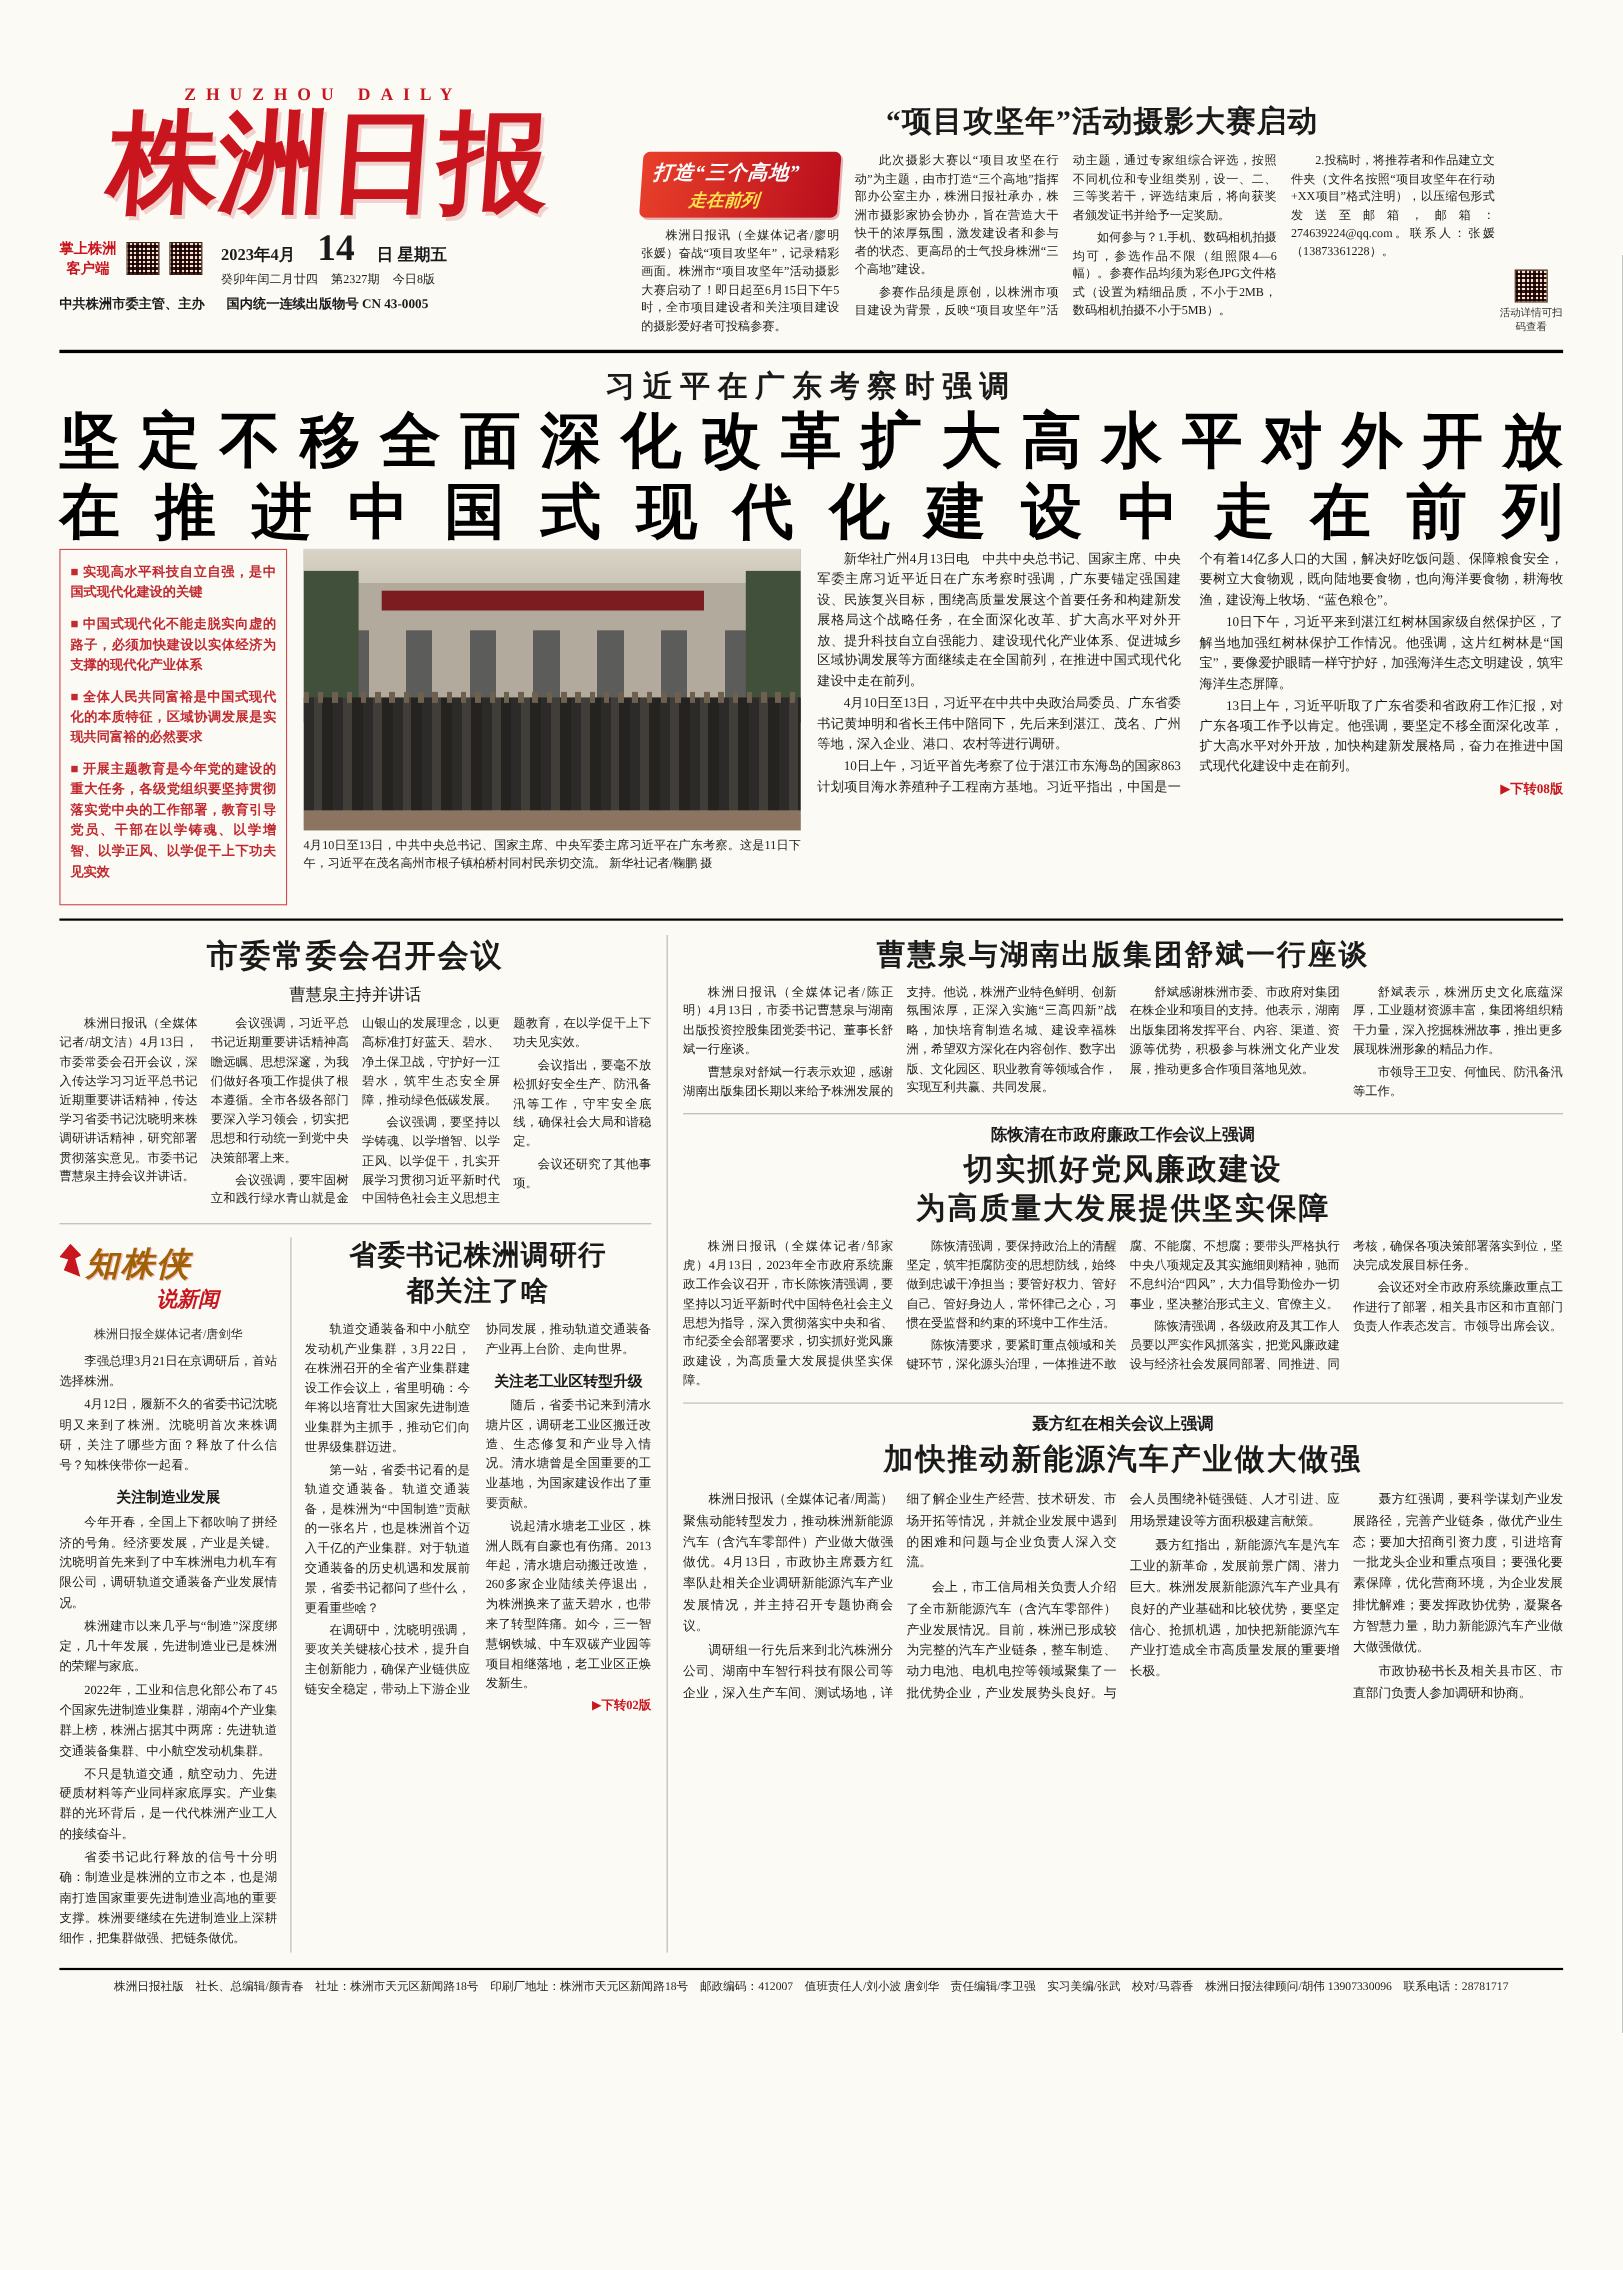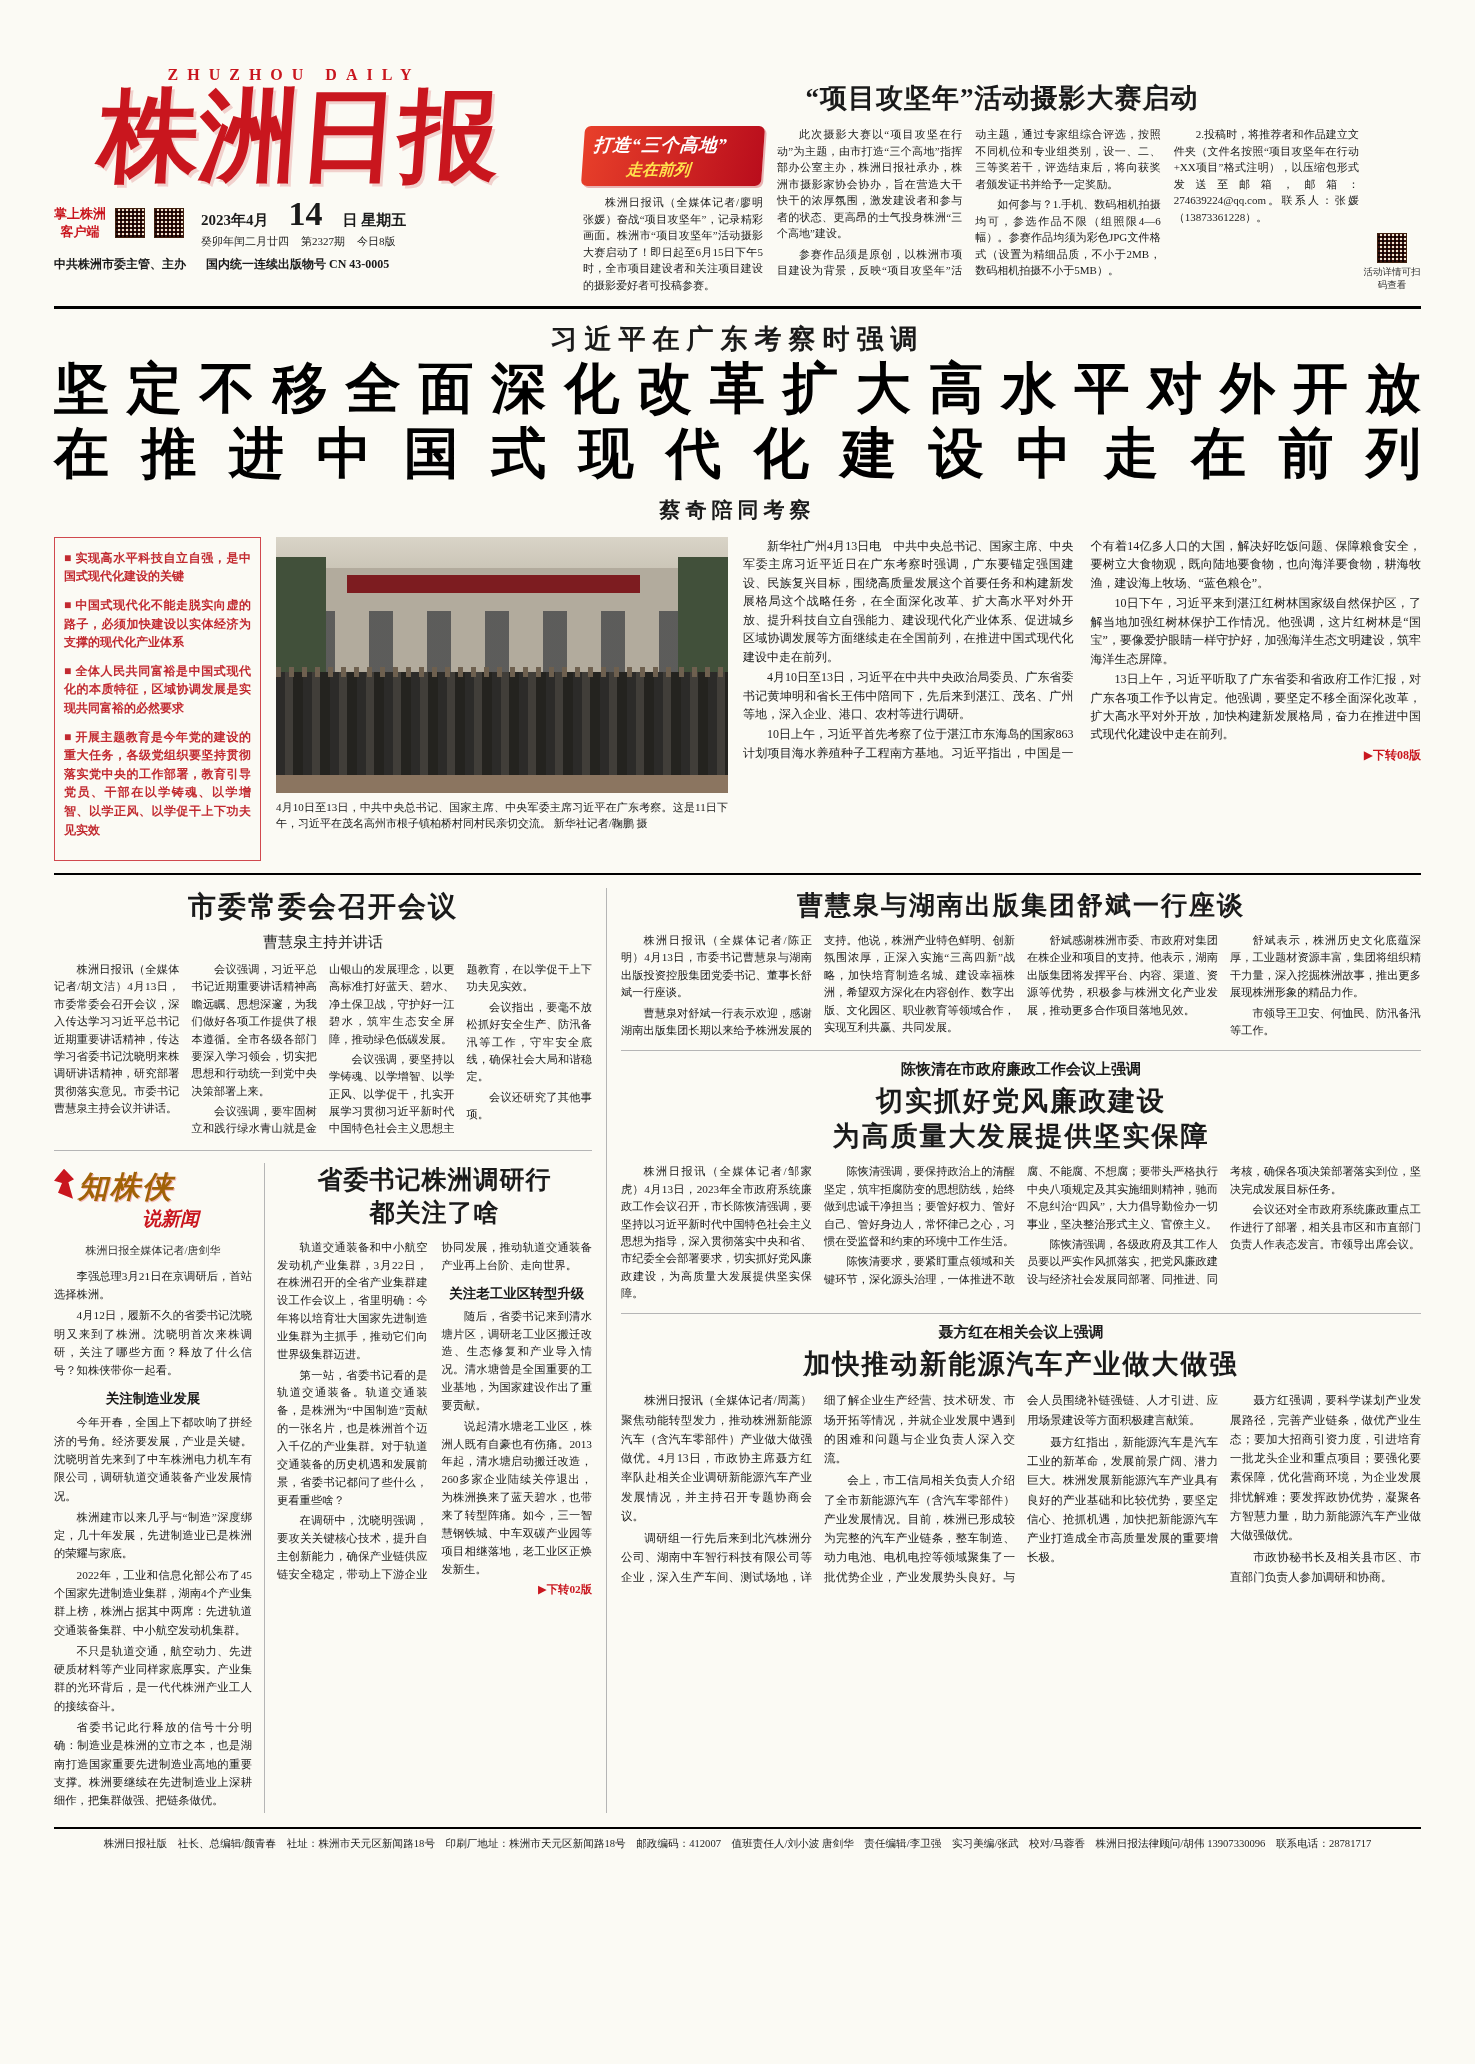--- a/index.html
+++ b/index.html
@@ -1,19 +1,19 @@
 <!DOCTYPE html>
 <html><head>
 <meta charset="utf-8">
 <style>
   * { margin:0; padding:0; box-sizing:border-box; }
   html,body { background:#9a9a9a; }
   .page {
     width:1475px; height:2064px; margin:0 auto; overflow:hidden;
-    background:#fbfaf4; color:#1a1a1a; padding:4px 54px;
+    background:#fbfaf4; color:#1a1a1a; padding:16px 54px;
     font-family:"Liberation Serif","DejaVu Serif",serif;
   }
   
   .masthead { display:flex; gap:24px; padding-top:62px; }
   .mast-left { width:505px; }
   .mast-english { width:480px; text-align:center; color:#c9161e; font-weight:bold;
     font-size:16px; letter-spacing:9px; }
   .mast-logo { width:490px; text-align:center; font-size:100px; line-height:1.05;
     font-weight:bold; color:#c9161e; transform:skewX(-4deg);
     text-shadow:3px 3px 0 rgba(201,22,30,.18); }
@@ -170,21 +170,20 @@
       </div>
     </div>
   </header>
 
   <div class="rule-heavy"></div>
 
   <section class="lead">
     <div class="lead-kicker">习近平在广东考察时强调</div>
     <h1 class="hl">坚定不移全面深化改革扩大高水平对外开放</h1>
     <h1 class="hl">在推进中国式现代化建设中走在前列</h1>
-    <div class="lead-sub">蔡奇陪同考察</div>
     <div class="lead-row">
       <aside class="quote-box">
         <p>■ 实现高水平科技自立自强，是中国式现代化建设的关键</p>
         <p>■ 中国式现代化不能走脱实向虚的路子，必须加快建设以实体经济为支撑的现代化产业体系</p>
         <p>■ 全体人民共同富裕是中国式现代化的本质特征，区域协调发展是实现共同富裕的必然要求</p>
         <p>■ 开展主题教育是今年党的建设的重大任务，各级党组织要坚持贯彻落实党中央的工作部署，教育引导党员、干部在以学铸魂、以学增智、以学正风、以学促干上下功夫见实效</p>
       </aside>
       <figure class="photo-col">
         <div class="photo">
           <div class="ph-sky"></div>

